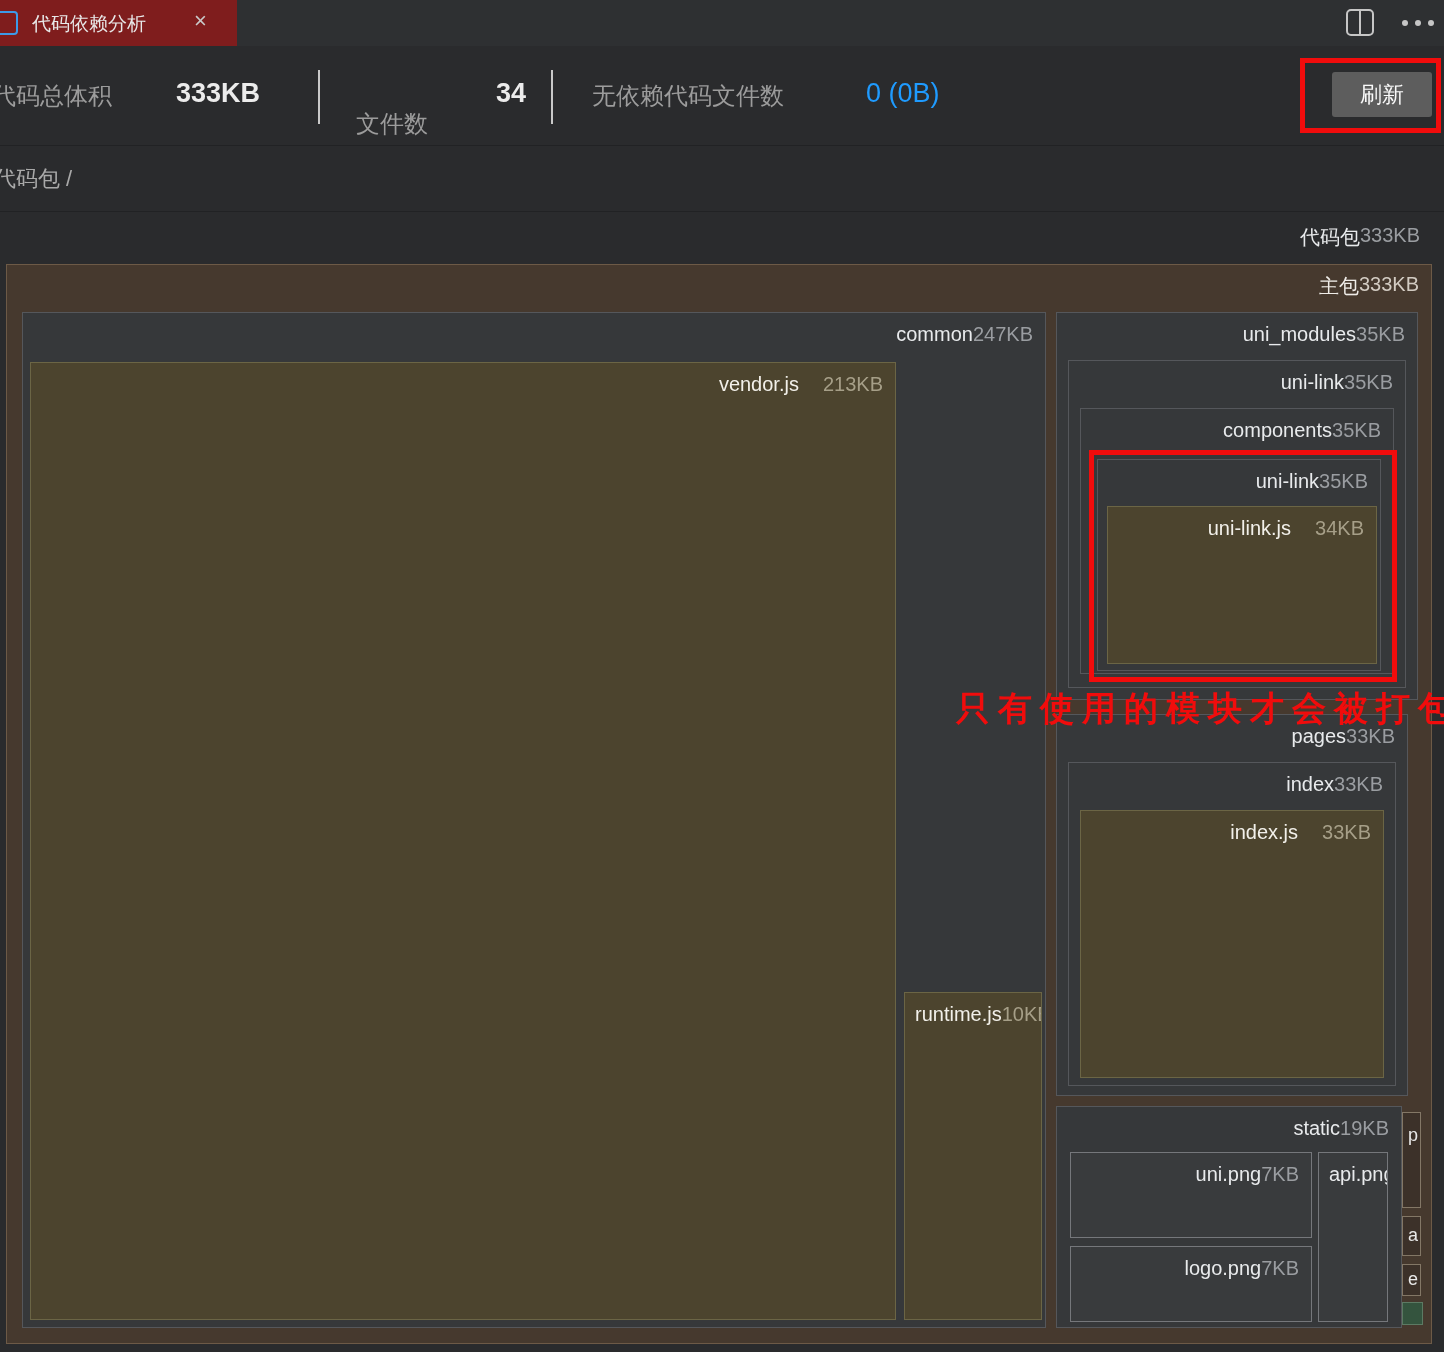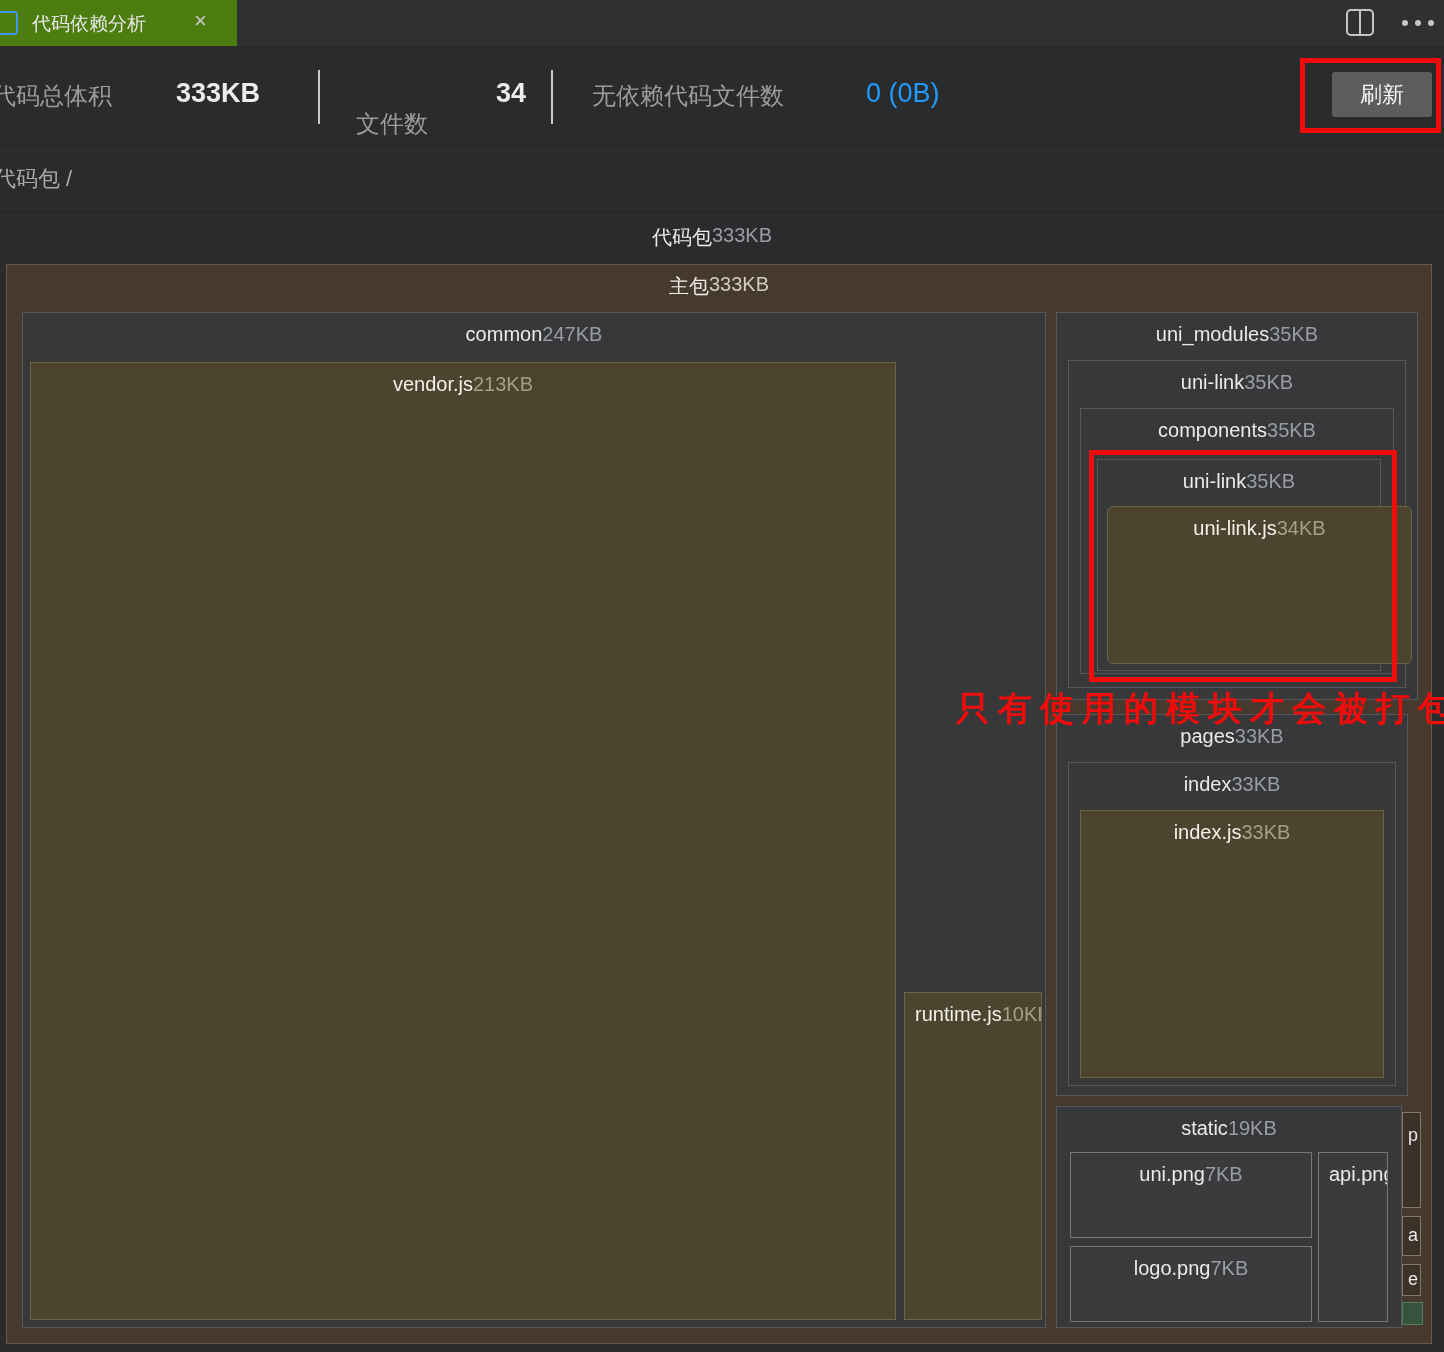--- a/index.html
+++ b/index.html
@@ -7,21 +7,21 @@
   body { font-family:"Liberation Sans","DejaVu Sans",sans-serif; }
   #app {
     position:relative; width:1444px; height:1352px;
     background:#2a2b2d; overflow:hidden;
   }
 
   
   .tabbar { position:absolute; left:0; top:0; width:1444px; height:46px; background:#2e3032; }
   .tab-active {
     position:absolute; left:0; top:0; width:237px; height:46px;
-    background:#4d7c0f; display:flex; align-items:center;
+    background:#7f1d1d; display:flex; align-items:center;
   }
   .doc-icon {
     position:absolute; left:-7px; top:11px; width:25px; height:24px;
     border:2.5px solid #3d9ae8; border-radius:4px;
   }
   .tab-title { position:absolute; left:32px; top:11px; font-size:19px; color:#e8e8e8; }
   .tab-close { position:absolute; left:194px; top:8px; font-size:22px; color:#c9c9c9; cursor:pointer; }
   .split-icon {
     position:absolute; left:1346px; top:9px; width:28px; height:27px;
     border:2px solid #c6c6c6; border-radius:5px;
@@ -53,35 +53,35 @@
     position:absolute; right:32px; top:8px; font-size:34px; font-weight:bold;
     letter-spacing:2px; color:#f10c0c; white-space:nowrap;
   }
   .red-tip2 {
     position:absolute; left:956px; top:686px; font-size:34px; font-weight:bold;
     letter-spacing:8px; color:#f10c0c; white-space:nowrap; z-index:30;
   }
 
   
   .node { position:absolute; }
-  .hdr { display:flex; justify-content:center; align-items:flex-start; padding:10px 12px; font-size:20px; white-space:nowrap; }
+  .hdr { display:flex; justify-content:flex-end; align-items:flex-start; padding:10px 12px; font-size:20px; white-space:nowrap; }
   .nm { color:#e8eaec; }
   .sz { color:#9a9da1; }
 
   .root-hdr { position:absolute; left:0; top:218px; width:1432px; }
   .root-hdr .hdr { padding:6px 12px 6px 4px; }
 
   .brown { background:#46392e; border:1px solid #6d5a47; }
   .brown .hdr .nm { color:#efece8; }
   .brown .hdr .sz { color:#d2cbc2; }
 
   .dark { background:#36383a; border:1px solid #55575b; }
   .olive { background:#4c442e; border:1px solid #6b6545; }
   .olive .nm { color:#f2f0ea; }
-  .olive .sz { color:#a69f88; }
+  .olive .sz { color:#a69f88;margin-left:24px; }
 
   .file-dark { background:#393b3d; border:1px solid #75777b; }
 
   .clip .hdr { justify-content:flex-start; overflow:hidden; padding:10px; }
   .clip .sz { margin-left:auto; }
 
   .red-rect-unilink {
     position:absolute; left:1089px; top:450px; width:308px; height:232px;
     border:5px solid #f10c0c; pointer-events:none; z-index:20;
   }
@@ -181,21 +181,21 @@
       <span class="nm">components</span>
       <span class="sz">35KB</span>
     </div>
   </div>
   <div class="node dark" style="left:1097px; top:459px; width:284px; height:212px;">
     <div class="hdr">
       <span class="nm">uni-link</span>
       <span class="sz">35KB</span>
     </div>
   </div>
-  <div class="node olive" style="left:1107px; top:506px; width:305px; height:158px;border-radius:6px;">
+  <div class="node olive" style="left:1107px; top:506px; width:270px; height:158px;">
     <div class="hdr">
       <span class="nm">uni-link.js</span>
       <span class="sz">34KB</span>
     </div>
   </div>
   <div class="red-rect-unilink"></div>
   <div class="red-tip2">只有使用的模块才会被打包</div>
 
   <div class="node dark" style="left:1056px; top:714px; width:352px; height:382px;">
     <div class="hdr">

